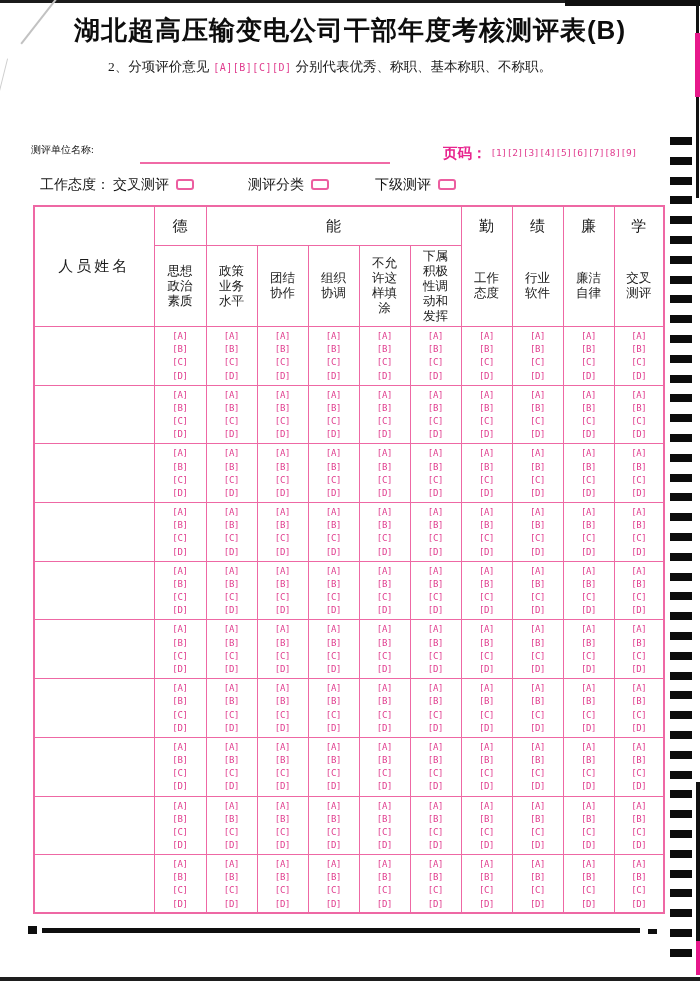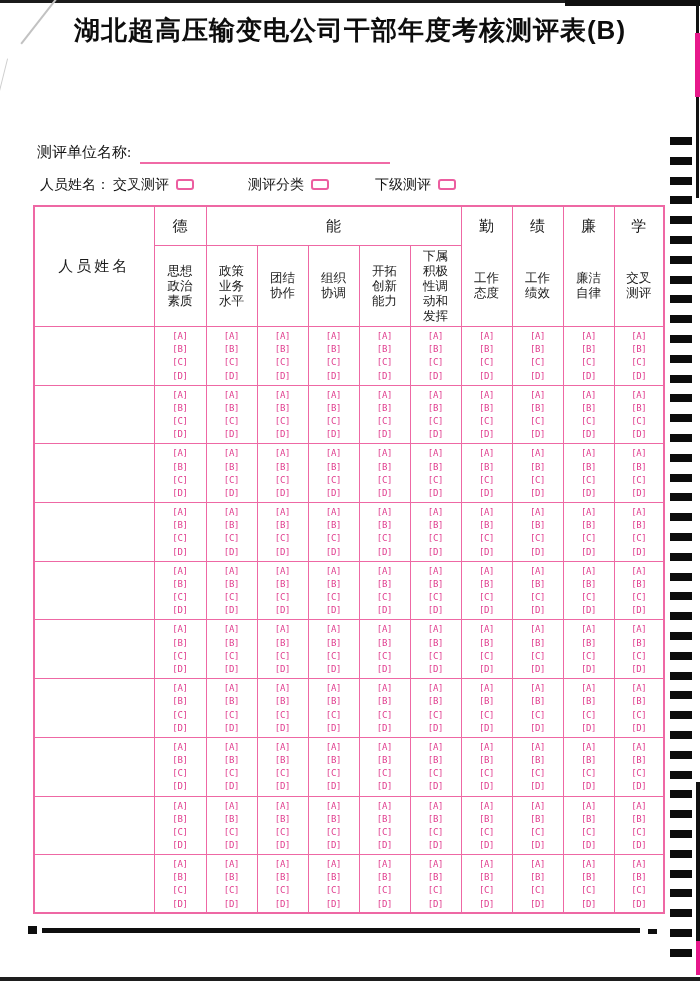--- a/index.html
+++ b/index.html
@@ -28,21 +28,21 @@
   .notes{position:absolute;left:40px;top:60px;font-size:13.5px;line-height:14px;color:#1a1a1a;}
   .note-line{margin-bottom:9.5px;white-space:nowrap;}
   .note-line .lbl{margin-right:10px;font-weight:bold;}
   .note-indent{padding-left:68px;}
   .pink-marks{
     color:#e03c8e;font-family:"DejaVu Sans Mono",monospace;font-size:10px;
     letter-spacing:.5px;margin:0 4px;
   }
   .fill-bar{display:inline-block;width:21px;height:8px;background:#0d0d0d;border-radius:2px;vertical-align:middle;margin:0 5px;}
   
-  .unit-label{position:absolute;left:37px;top:143px;font-size:15px;}
+  .unit-label{position:absolute;left:31px;top:143px;font-size:10px;}
   .unit-line{position:absolute;left:140px;top:144px;width:250px;height:18px;border-bottom:2px solid #f06aa6;}
   .pageno{position:absolute;left:443px;top:144px;white-space:nowrap;}
   .pageno .pageno-label{color:#e8248f;font-weight:bold;font-size:14.5px;margin-right:4px;}
   .pageno .pageno-opts{color:#e03c8e;font-family:"DejaVu Sans Mono",monospace;font-size:9.5px;letter-spacing:-.3px;vertical-align:2px;}
   
   .cat-label{position:absolute;left:40px;top:176px;font-size:14px;}
   .cat-item{position:absolute;top:176px;font-size:14px;white-space:nowrap;}
   .cat-1{left:113px;} .cat-2{left:248px;} .cat-3{left:375px;}
   .checkbox{display:inline-block;width:14px;height:7px;border:2px solid #ec5ea0;border-radius:3px;margin-left:7px;vertical-align:-1px;}
   
@@ -87,26 +87,32 @@
   <div class="scratch1"></div>
   <div class="scratch2"></div>
   <div class="vline-black-top"></div>
   <div class="vline-magenta-top"></div>
   <div class="vline-black-bottom"></div>
   <div class="vline-magenta-bottom"></div>
 
   <div class="title">湖北超高压输变电公司干部年度考核测评表(B)</div>
 
   <div class="notes">
+    <div class="note-line note-indent">
+      <span>2、分项评价意见</span><span class="pink-marks">[A][B][C][D]</span><span>分别代表优秀、称职、基本称职、不称职。</span>
+    </div>
   </div>
 
   <span class="unit-label">测评单位名称:</span>
   <div class="unit-line"></div>
+  <div class="pageno">
+    <span class="pageno-label">页码：</span><span class="pageno-opts">[1][2][3][4][5][6][7][8][9]</span>
+  </div>
 
-  <span class="cat-label">人员姓名：</span>
+  <span class="cat-label">工作态度：</span>
   <span class="cat-item cat-1">
     <span>交叉测评</span><span class="checkbox"></span>
   </span>
   <span class="cat-item cat-2">
     <span>测评分类</span><span class="checkbox"></span>
   </span>
   <span class="cat-item cat-3">
     <span>下级测评</span><span class="checkbox"></span>
   </span>
 
@@ -131,42 +137,42 @@
         <th colspan="5">能</th>
         <th rowspan="2" class="merged">
           <div class="mg-top">勤</div>
           <div class="mg-sub">
               <span class="twochar">工作态度</span>
             </div>
         </th>
         <th rowspan="2" class="merged">
           <div class="mg-top">绩</div>
           <div class="mg-sub">
-              <span class="twochar">工作绩效</span>
+              <span class="twochar">行业软件</span>
             </div>
         </th>
         <th rowspan="2" class="merged">
           <div class="mg-top">廉</div>
           <div class="mg-sub">
               <span class="twochar">廉洁自律</span>
             </div>
         </th>
         <th rowspan="2" class="merged">
           <div class="mg-top">学</div>
           <div class="mg-sub">
               <span class="twochar">交叉测评</span>
             </div>
         </th>
       </tr>
       <tr class="r2">
         <th><span class="twochar">思想政治素质</span></th>
         <th><span class="twochar">政策业务水平</span></th>
         <th><span class="twochar">团结协作</span></th>
         <th><span class="twochar">组织协调</span></th>
-        <th><span class="twochar">开拓创新能力</span></th>
+        <th><span class="twochar">不允许这样填涂</span></th>
         <th><span class="twochar">下属积极性调动和发挥</span></th>
       </tr>
     </thead>
     <tbody id="answer-body">
         <tr>
           <td class="name-cell"></td>
           <td>
             <div class="cellwrap">
               <div class="bub">[A]</div>
               <div class="bub">[B]</div>

